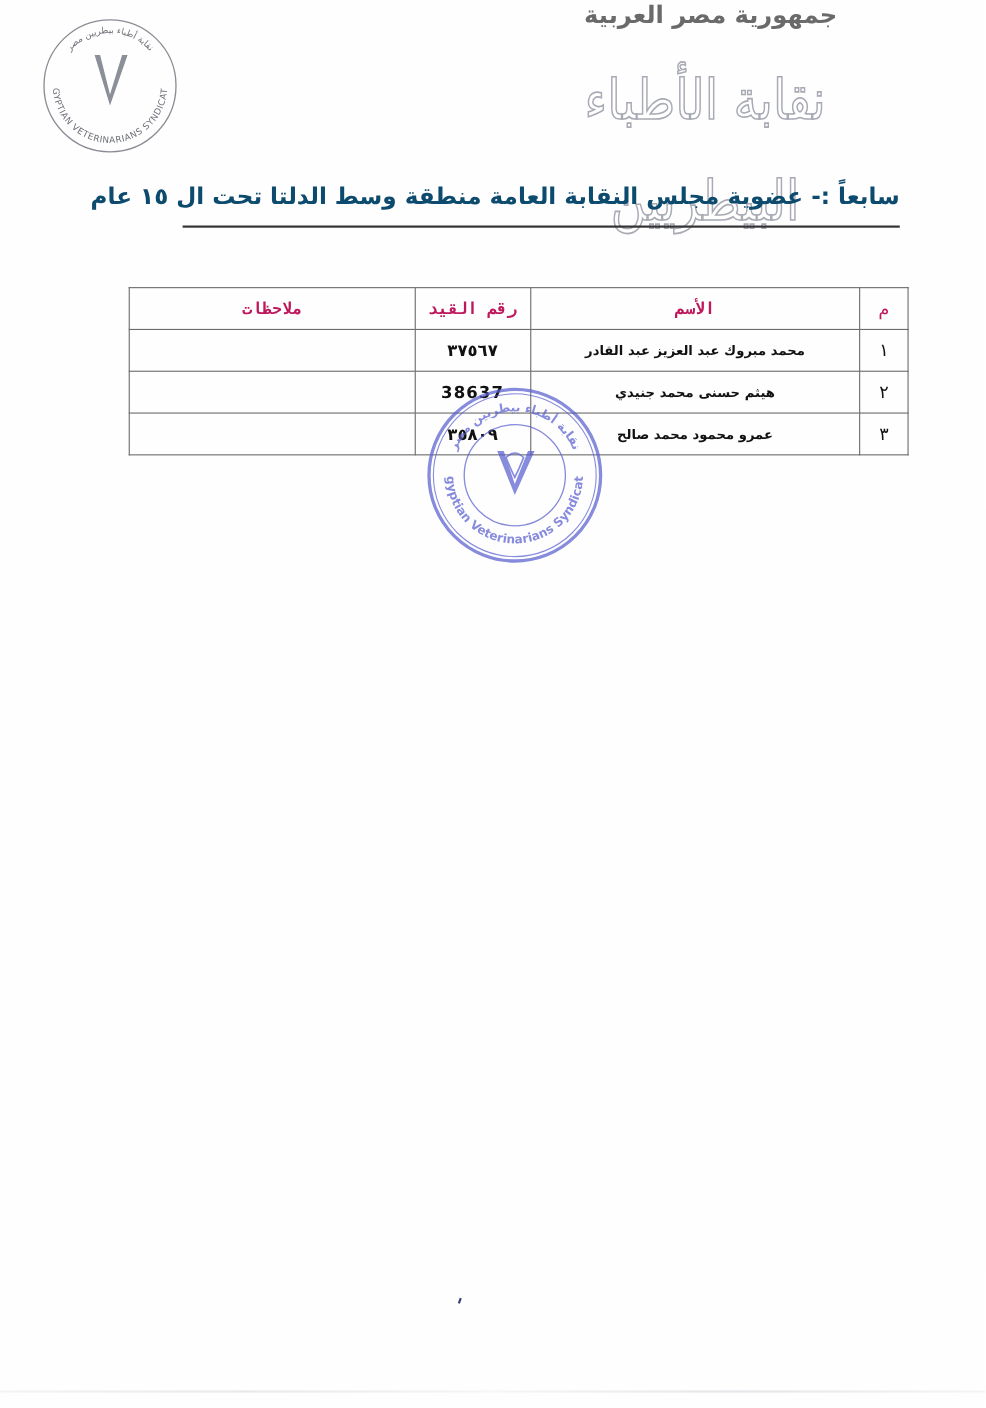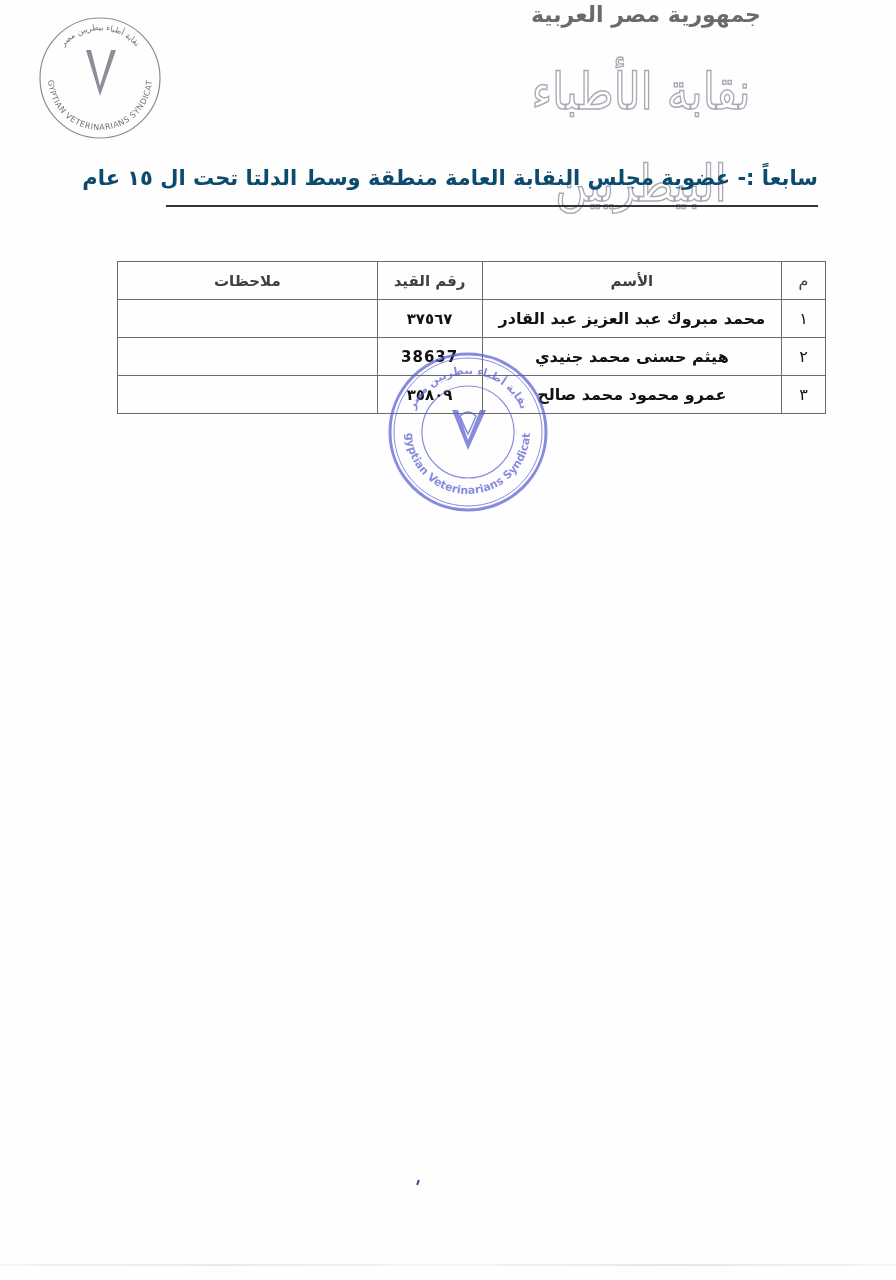--- a/index.html
+++ b/index.html
@@ -46,26 +46,26 @@
     
     .members-table {
       position: absolute; left: 117px; top: 261px; width: 709px;
       border-collapse: collapse; direction: rtl;
       font-size: 15px; font-weight: bold; color: #111;
     }
     .members-table td, .members-table th {
       border: 1px solid #6b6b6b; height: 38px; text-align: center; vertical-align: middle;
       font-weight: bold;
     }
-    .members-table th { font-weight: bold; font-size: 15px; color: #404040; }
+    .members-table th { font-weight: bold; font-size: 15px; color: #be185d; font-family: Liberation Mono, monospace; }
     .col-idx   { width: 44px; }
     .col-name  { width: 300px; }
     .col-reg   { width: 105px; }
     .col-notes { width: 260px; }
-    .members-table td.name { font-size: 16px; }
+    .members-table td.name { font-size: 12px; }
     .members-table td.reg { font-size: 15px; letter-spacing: 1px; }
     .members-table th.col-idx, .members-table td.idx { font-weight: normal; font-size: 16px; }
 
     
     .stamp {
       position: absolute; left: 386px; top: 350px; width: 164px; height: 164px;
       opacity: 0.72; pointer-events: none;
     }
 
     .stray-mark {

